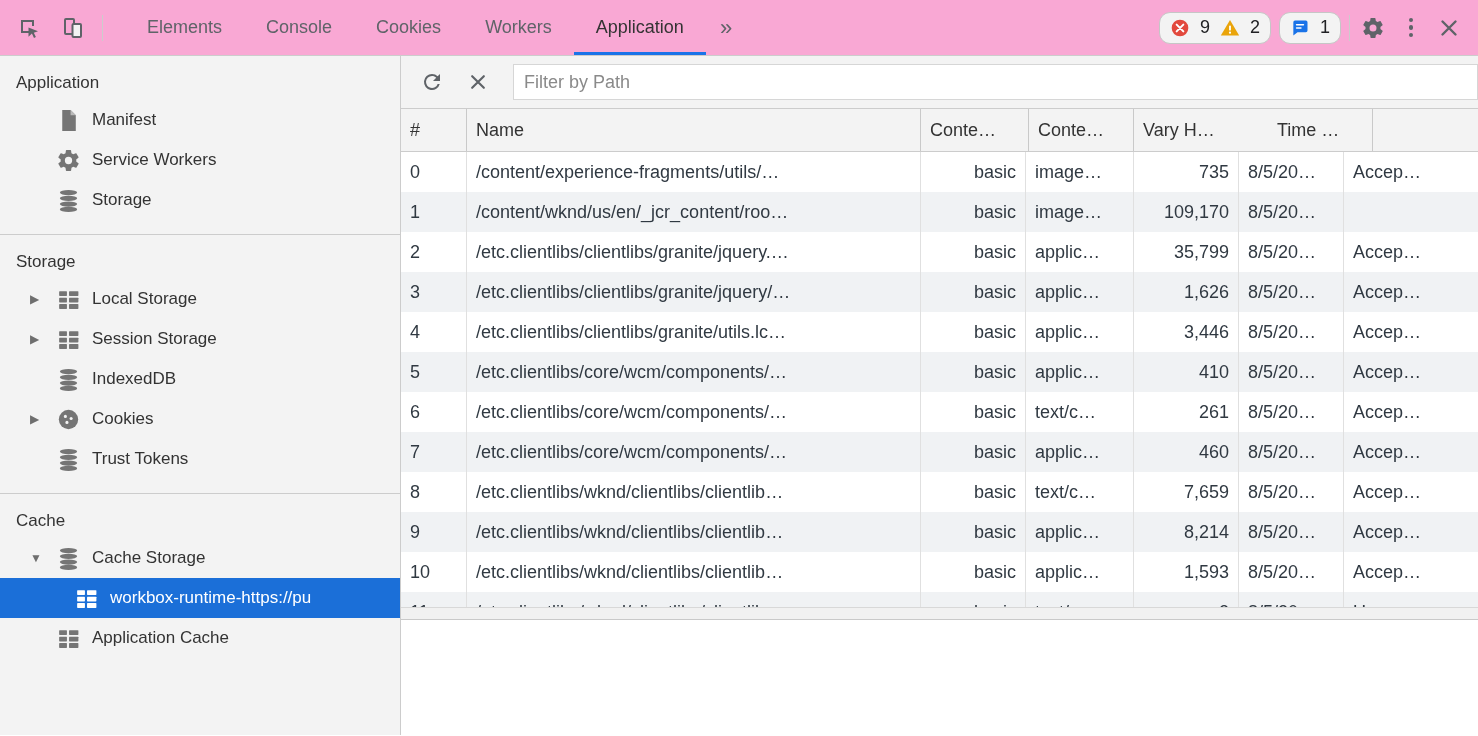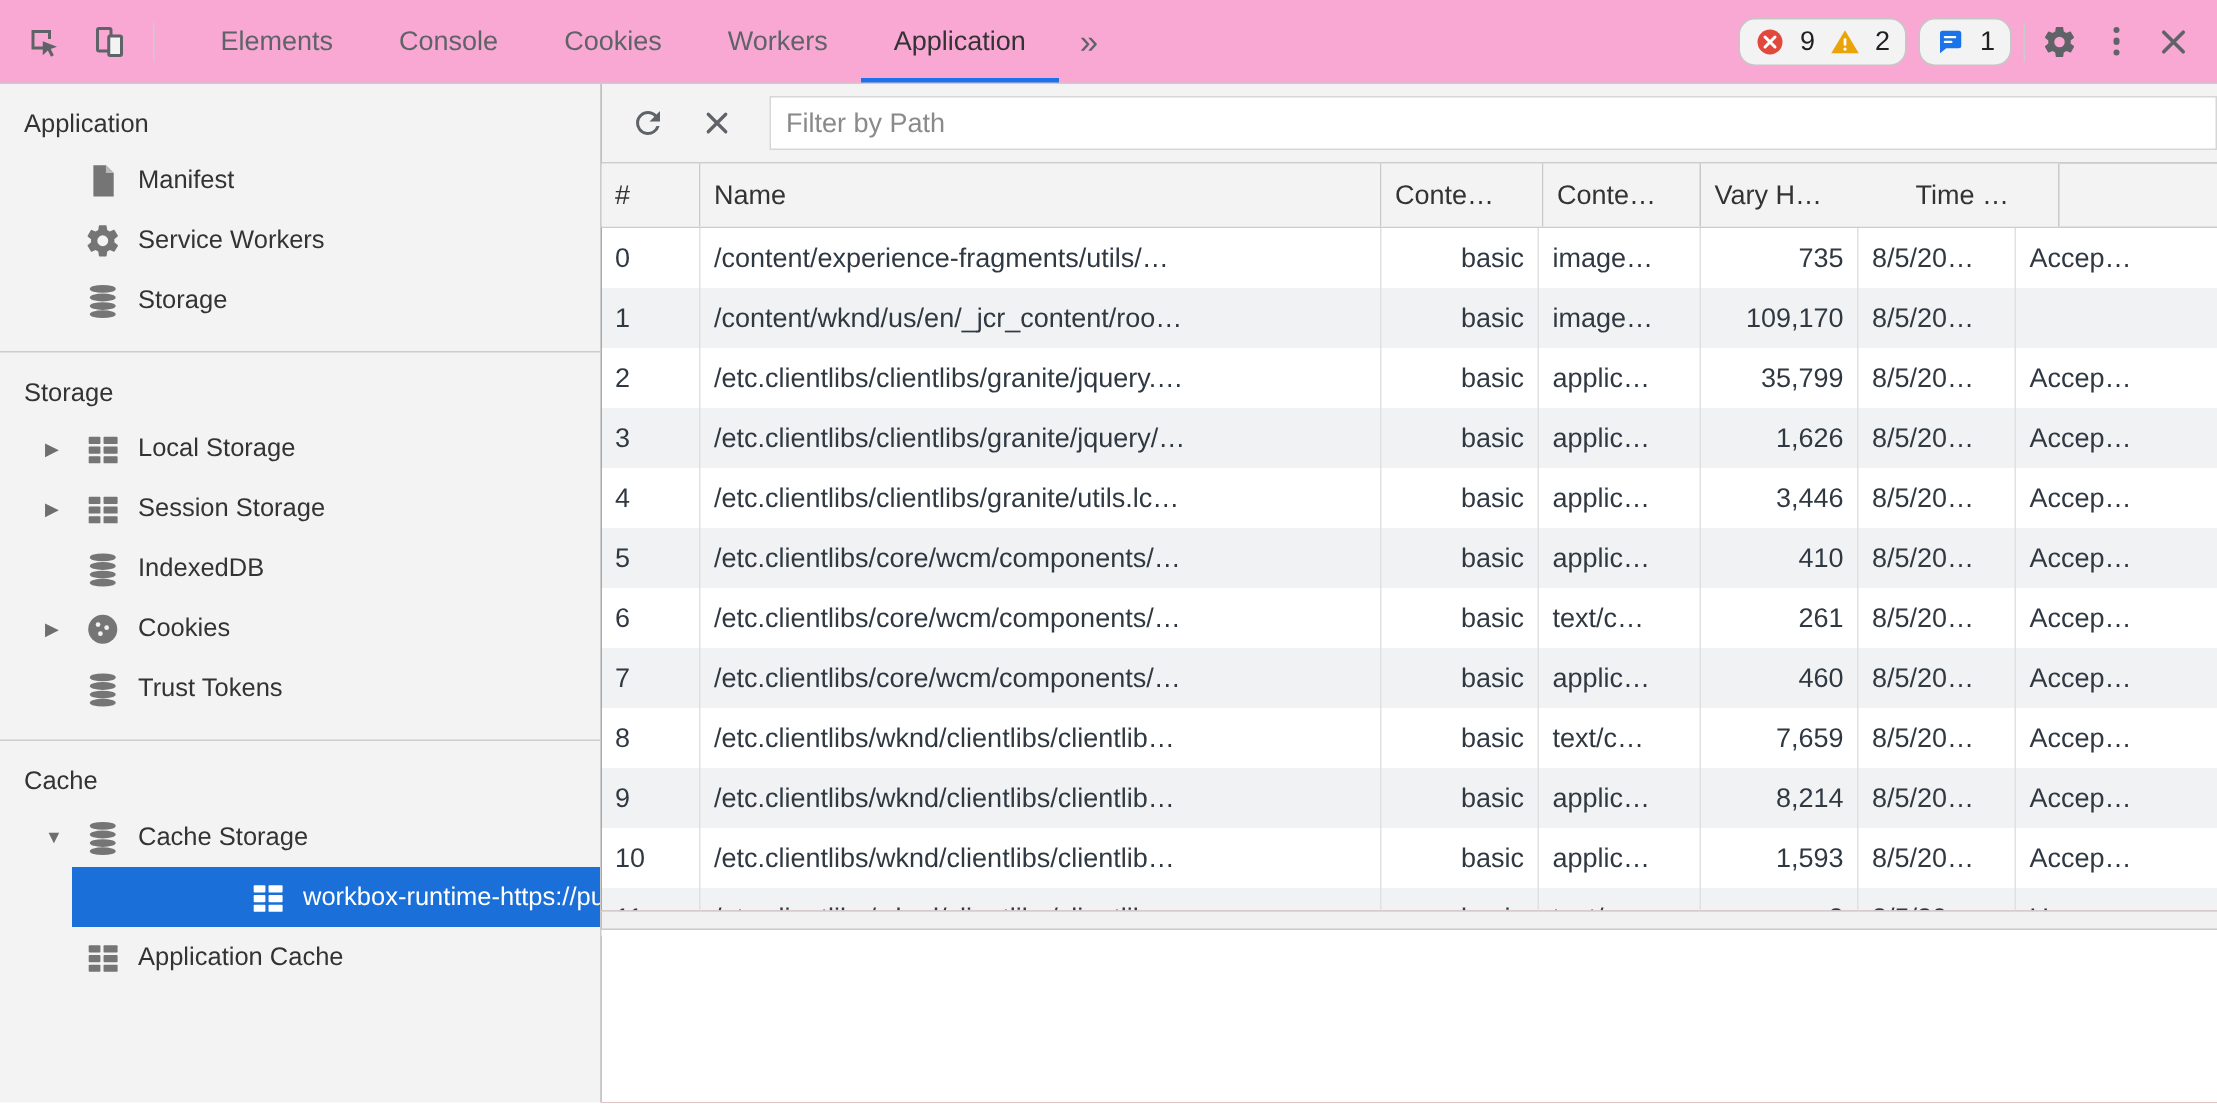--- a/index.html
+++ b/index.html
@@ -33,21 +33,21 @@
   
   .sidebar { width:401px; border-right:1px solid #ccc; background:#f3f3f3; overflow:hidden; }
   .sb-section { border-bottom:1px solid #ccc; padding-bottom:14px; }
   .sb-section:last-child { border-bottom:none; }
   .sb-header { padding:17px 0 8px 16px; font-size:17px; color:#333; height:44px; }
   .sb-item { height:40px; display:flex; align-items:center; padding-left:30px; font-size:17px;
     color:#333; cursor:pointer; white-space:nowrap; }
   .sb-exp { width:26px; font-size:12px; color:#6e6e6e; flex:0 0 26px; }
   .sb-noexp { width:26px; flex:0 0 26px; }
   .sb-ic { width:25px; height:25px; flex:0 0 25px; margin-right:11px; }
-  .sb-item.child { padding-left:118px;margin-left:48px; }
+  .sb-item.child { padding-left:74px; }
   .sb-item.selected { background:#1b6fd8; color:#fff; }
   .sb-label { overflow:hidden; }
 
   
   .main { width:1077px; display:flex; flex-direction:column; background:#7f1d1d; }
   .ptoolbar { height:53px; background:#f3f3f3; border-bottom:1px solid #ccc;
     display:flex; align-items:center; padding-left:14px; }
   .pt-btn { width:34px; height:34px; display:flex; align-items:center; justify-content:center;
     cursor:pointer; margin-right:12px; }
   .filter-input { flex:1; height:36px; margin:8px 0 8px 6px; border:1px solid #d6d6d6;

